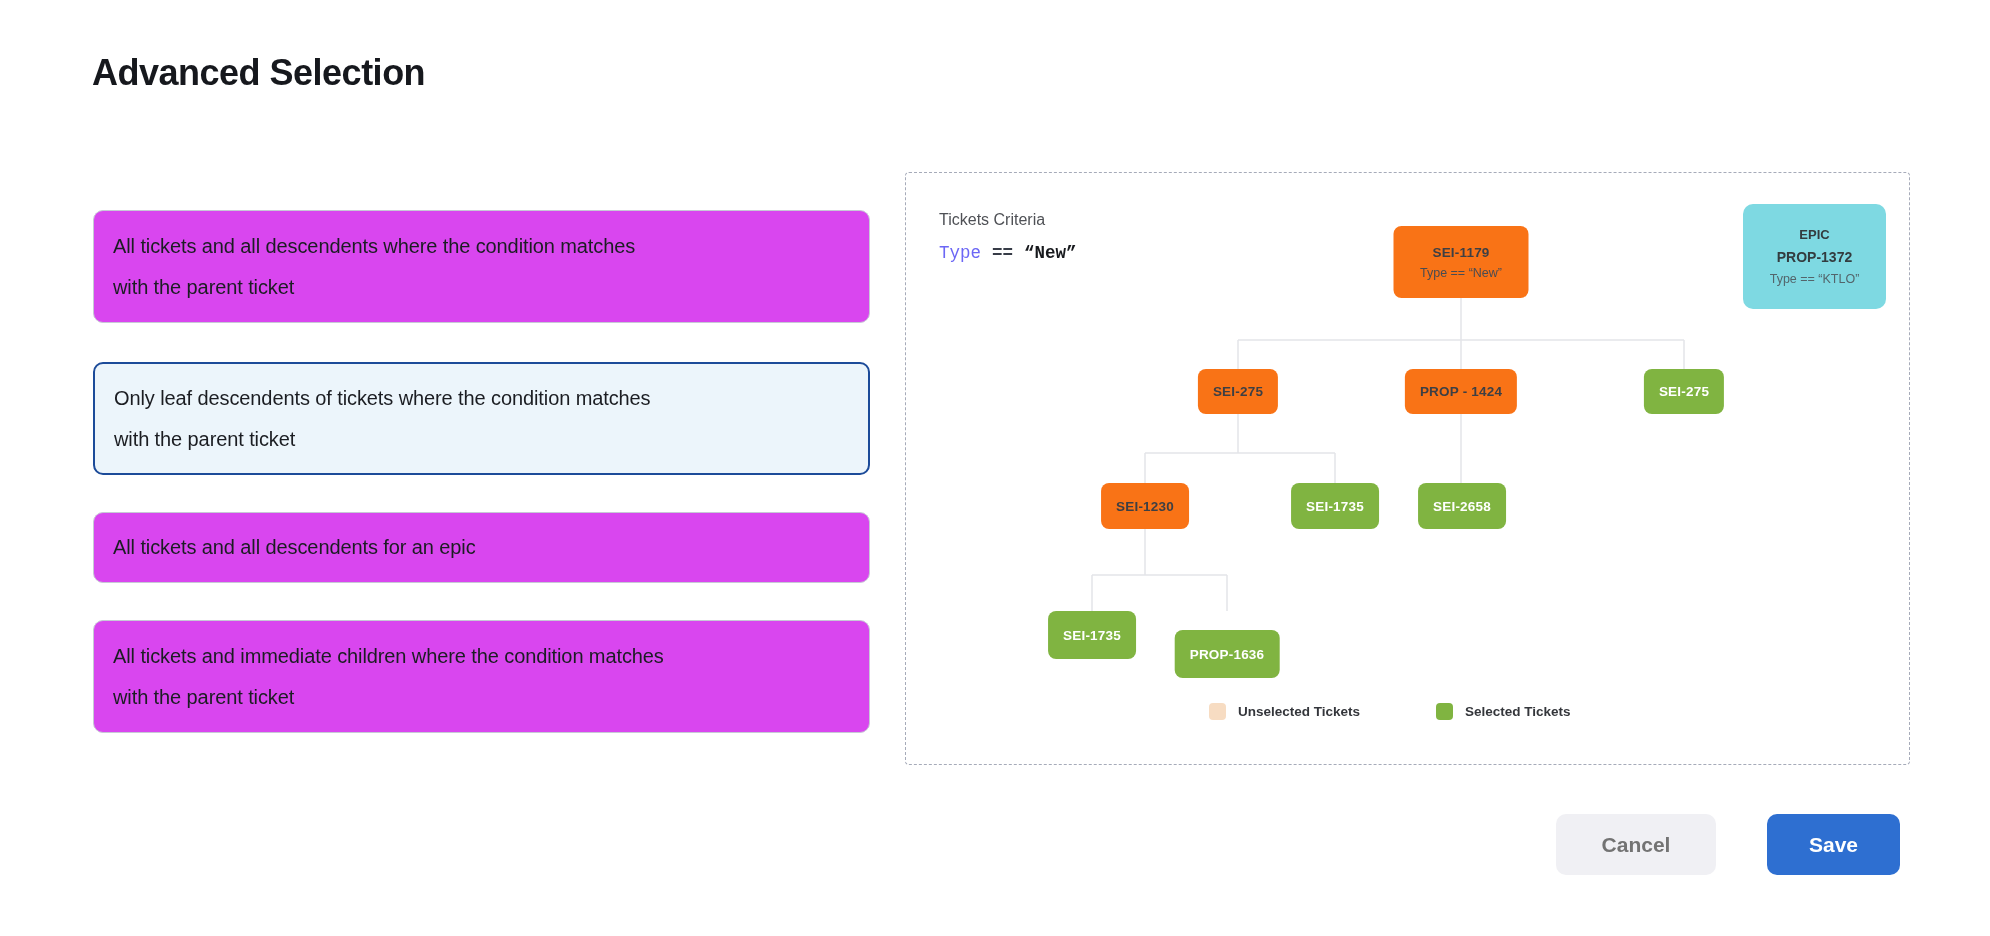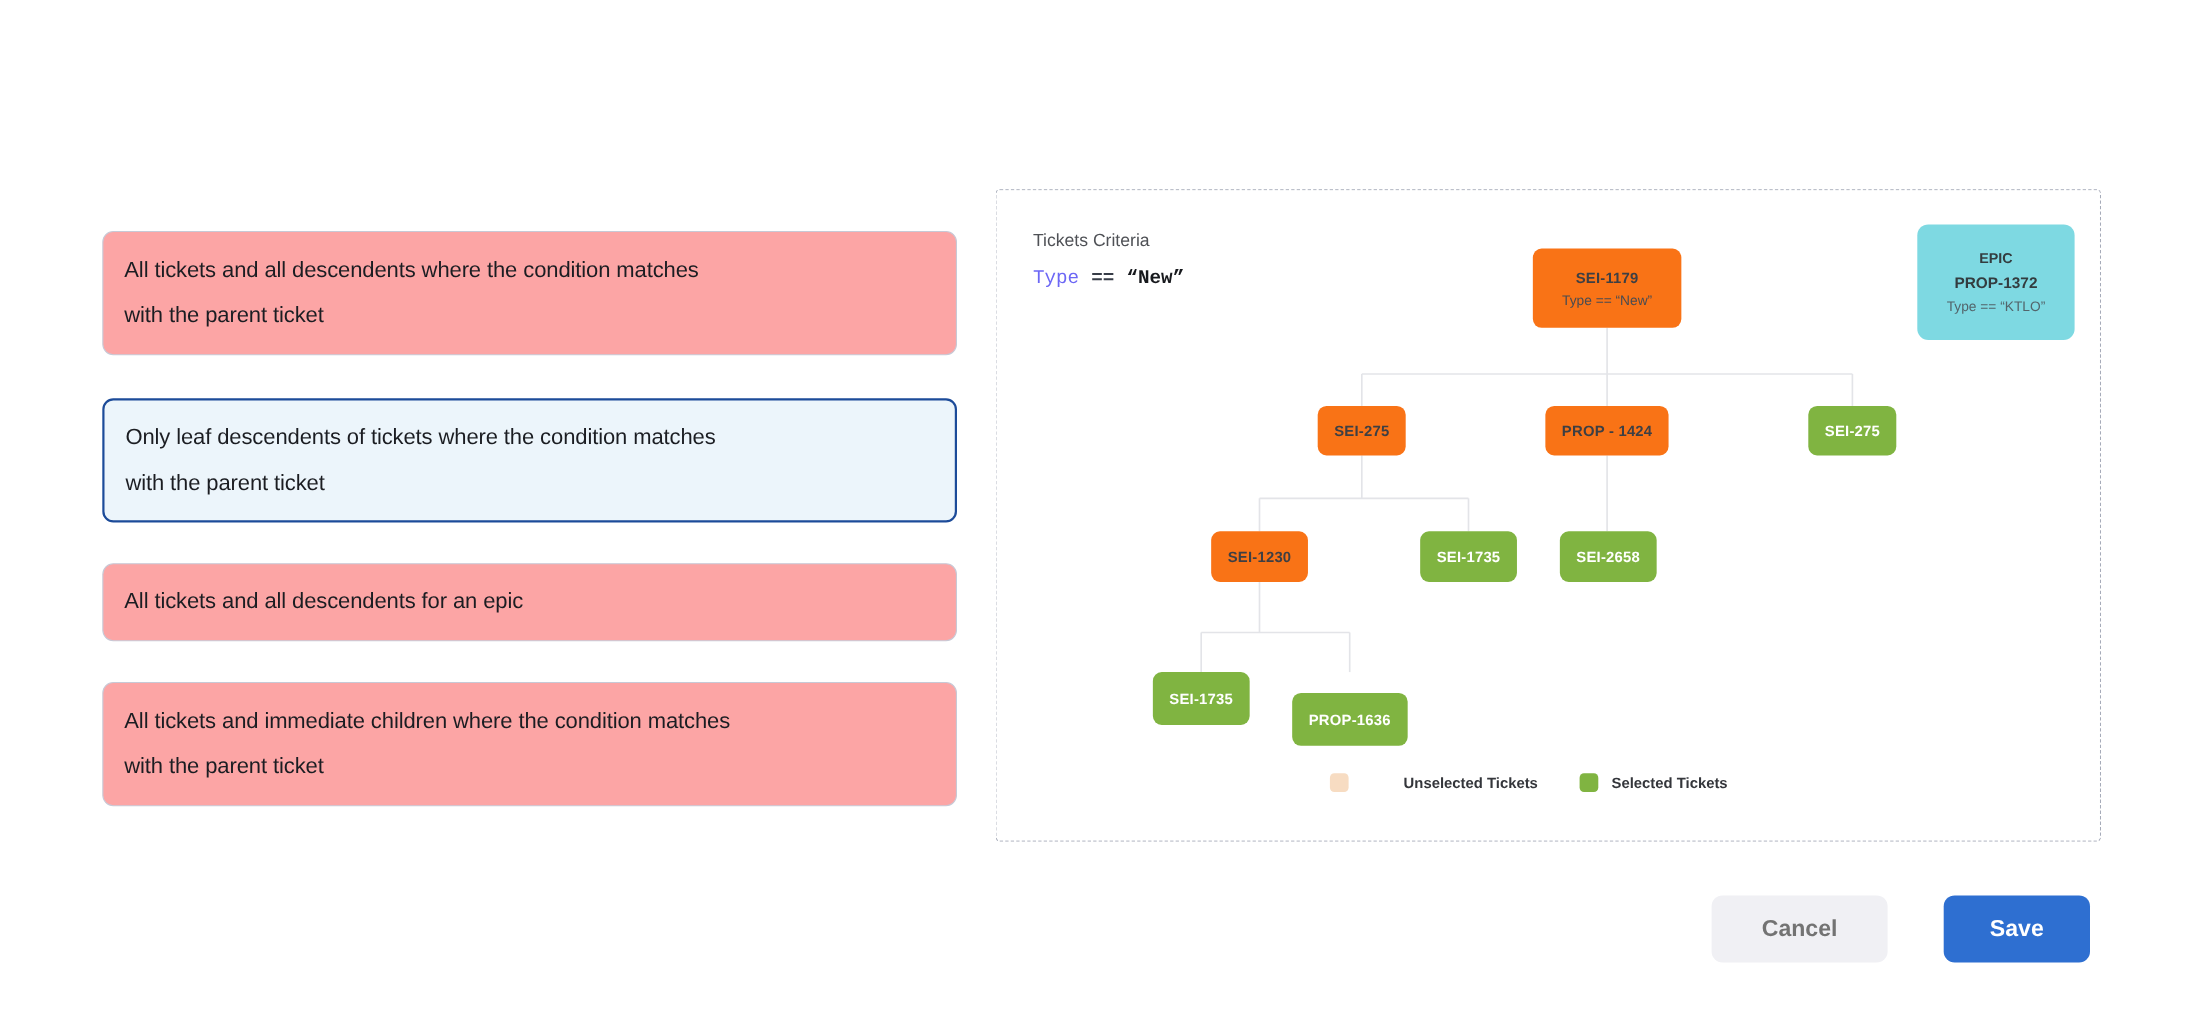--- a/index.html
+++ b/index.html
@@ -12,21 +12,21 @@
 
   
   .page-title {
     position:absolute; left:92px; top:52px;
     font-size:36px; font-weight:700; letter-spacing:-0.5px; color:#16181d;
   }
 
   
   .option-card {
     position:absolute; left:93px; width:777px;
-    background:#fca5a5; border:1.5px solid #c7c9d6; border-radius:10px;
+    background:#d946ef; border:1.5px solid #c7c9d6; border-radius:10px;
     display:flex; align-items:center; padding:0 19px; cursor:pointer;
   }
   .option-card p {
     font-size:20px; line-height:41px; color:#1b1d22; letter-spacing:-0.1px;
     max-width:560px; font-weight:500;
   }
   .card-1 { top:210px; height:113px; }
   .card-2 { top:362px; height:113px; }
   .card-3 { top:512px; height:71px; }
   .card-4 { top:620px; height:113px; }
@@ -76,40 +76,41 @@
     position:absolute; left:837px; top:31px; width:143px; height:105px;
     background:#7ed9e2; border-radius:10px;
     display:flex; flex-direction:column; align-items:center; justify-content:center; gap:7px;
   }
   .epic-card .e1 { font-size:13px; font-weight:700; color:#333c3f; }
   .epic-card .e2 { font-size:14px; font-weight:700; color:#333c3f; }
   .epic-card .e3 { font-size:12.5px; font-weight:500; color:#53656b; }
 
   
   .legend-item { position:absolute; top:530px; display:flex; align-items:center; }
-  .legend-item.unselected { left:303px;gap:38px; }
+  .legend-item.unselected { left:303px; }
   .legend-item.selected   { left:530px; }
   .swatch { width:17px; height:17px; border-radius:4px; display:inline-block; }
   .swatch.peach { background:#f7dcc2; }
   .swatch.green { background:#80b441; }
   .legend-label { margin-left:12px; font-size:13.5px; font-weight:700; color:#34363b; }
 
   
   .btn {
     position:absolute; top:814px; height:61px; border:none; border-radius:10px;
     font-family:"Liberation Sans", sans-serif; font-size:21px; font-weight:700; cursor:pointer;
   }
   .btn-cancel { left:1556px; width:160px; background:#f0f0f4; color:#737373; }
   .btn-save   { left:1767px; width:133px; background:#2e6fd1; color:#ffffff; }
 </style>
 </head>
 <body>
 
 <main class="dialog">
 
+  <h1 class="page-title">Advanced Selection</h1>
 
   <section>
     <div class="option-card card-1">
       <p>All tickets and all descendents where the condition matches with the parent ticket</p>
     </div>
     <div class="option-card card-2 selected">
       <p>Only leaf descendents of tickets where the condition matches with the parent ticket</p>
     </div>
     <div class="option-card card-3">
       <p>All tickets and all descendents for an epic</p>

